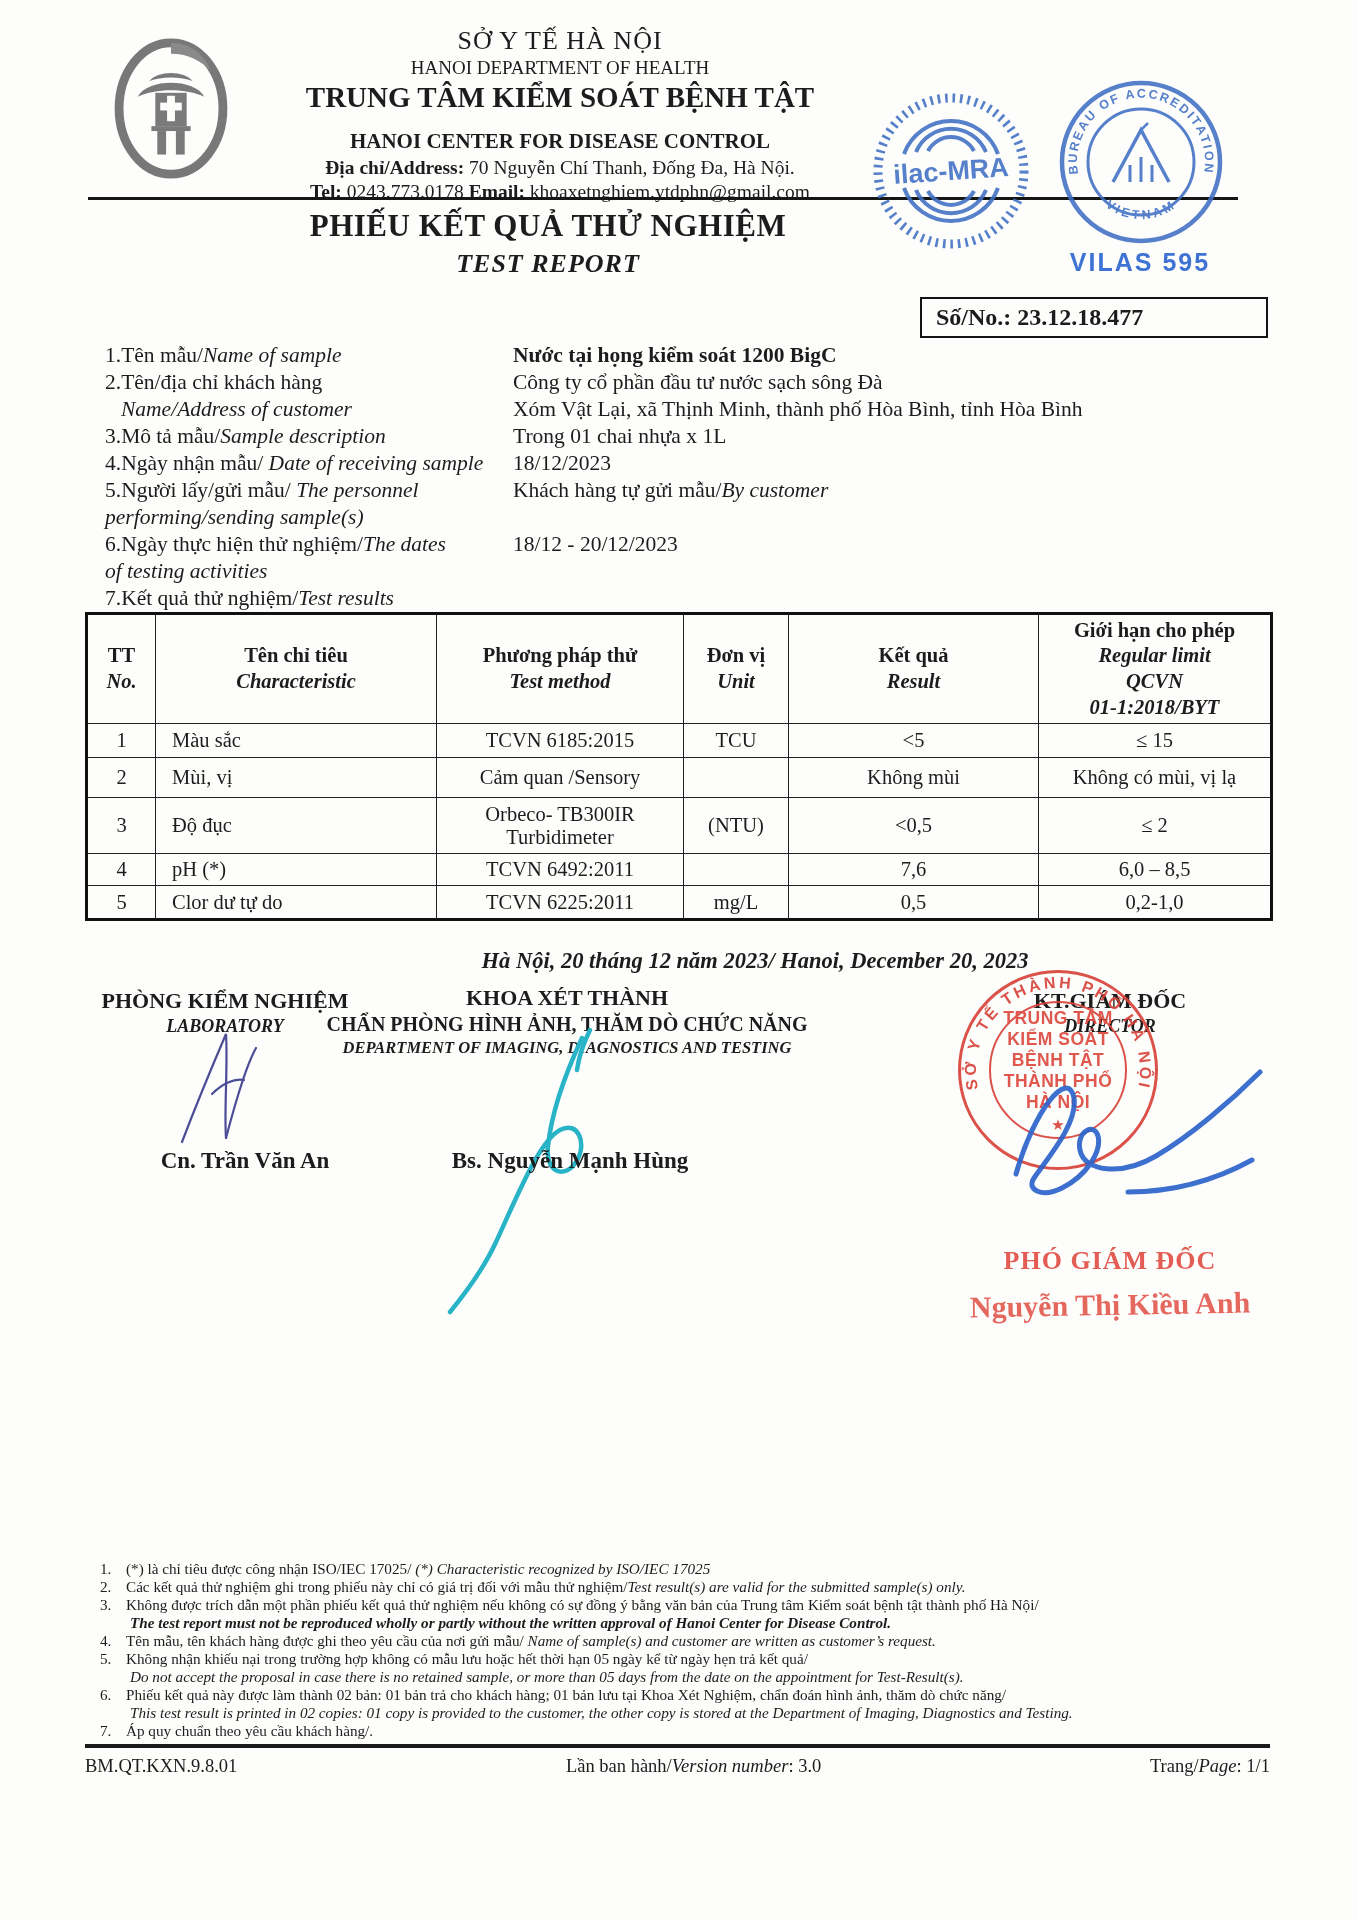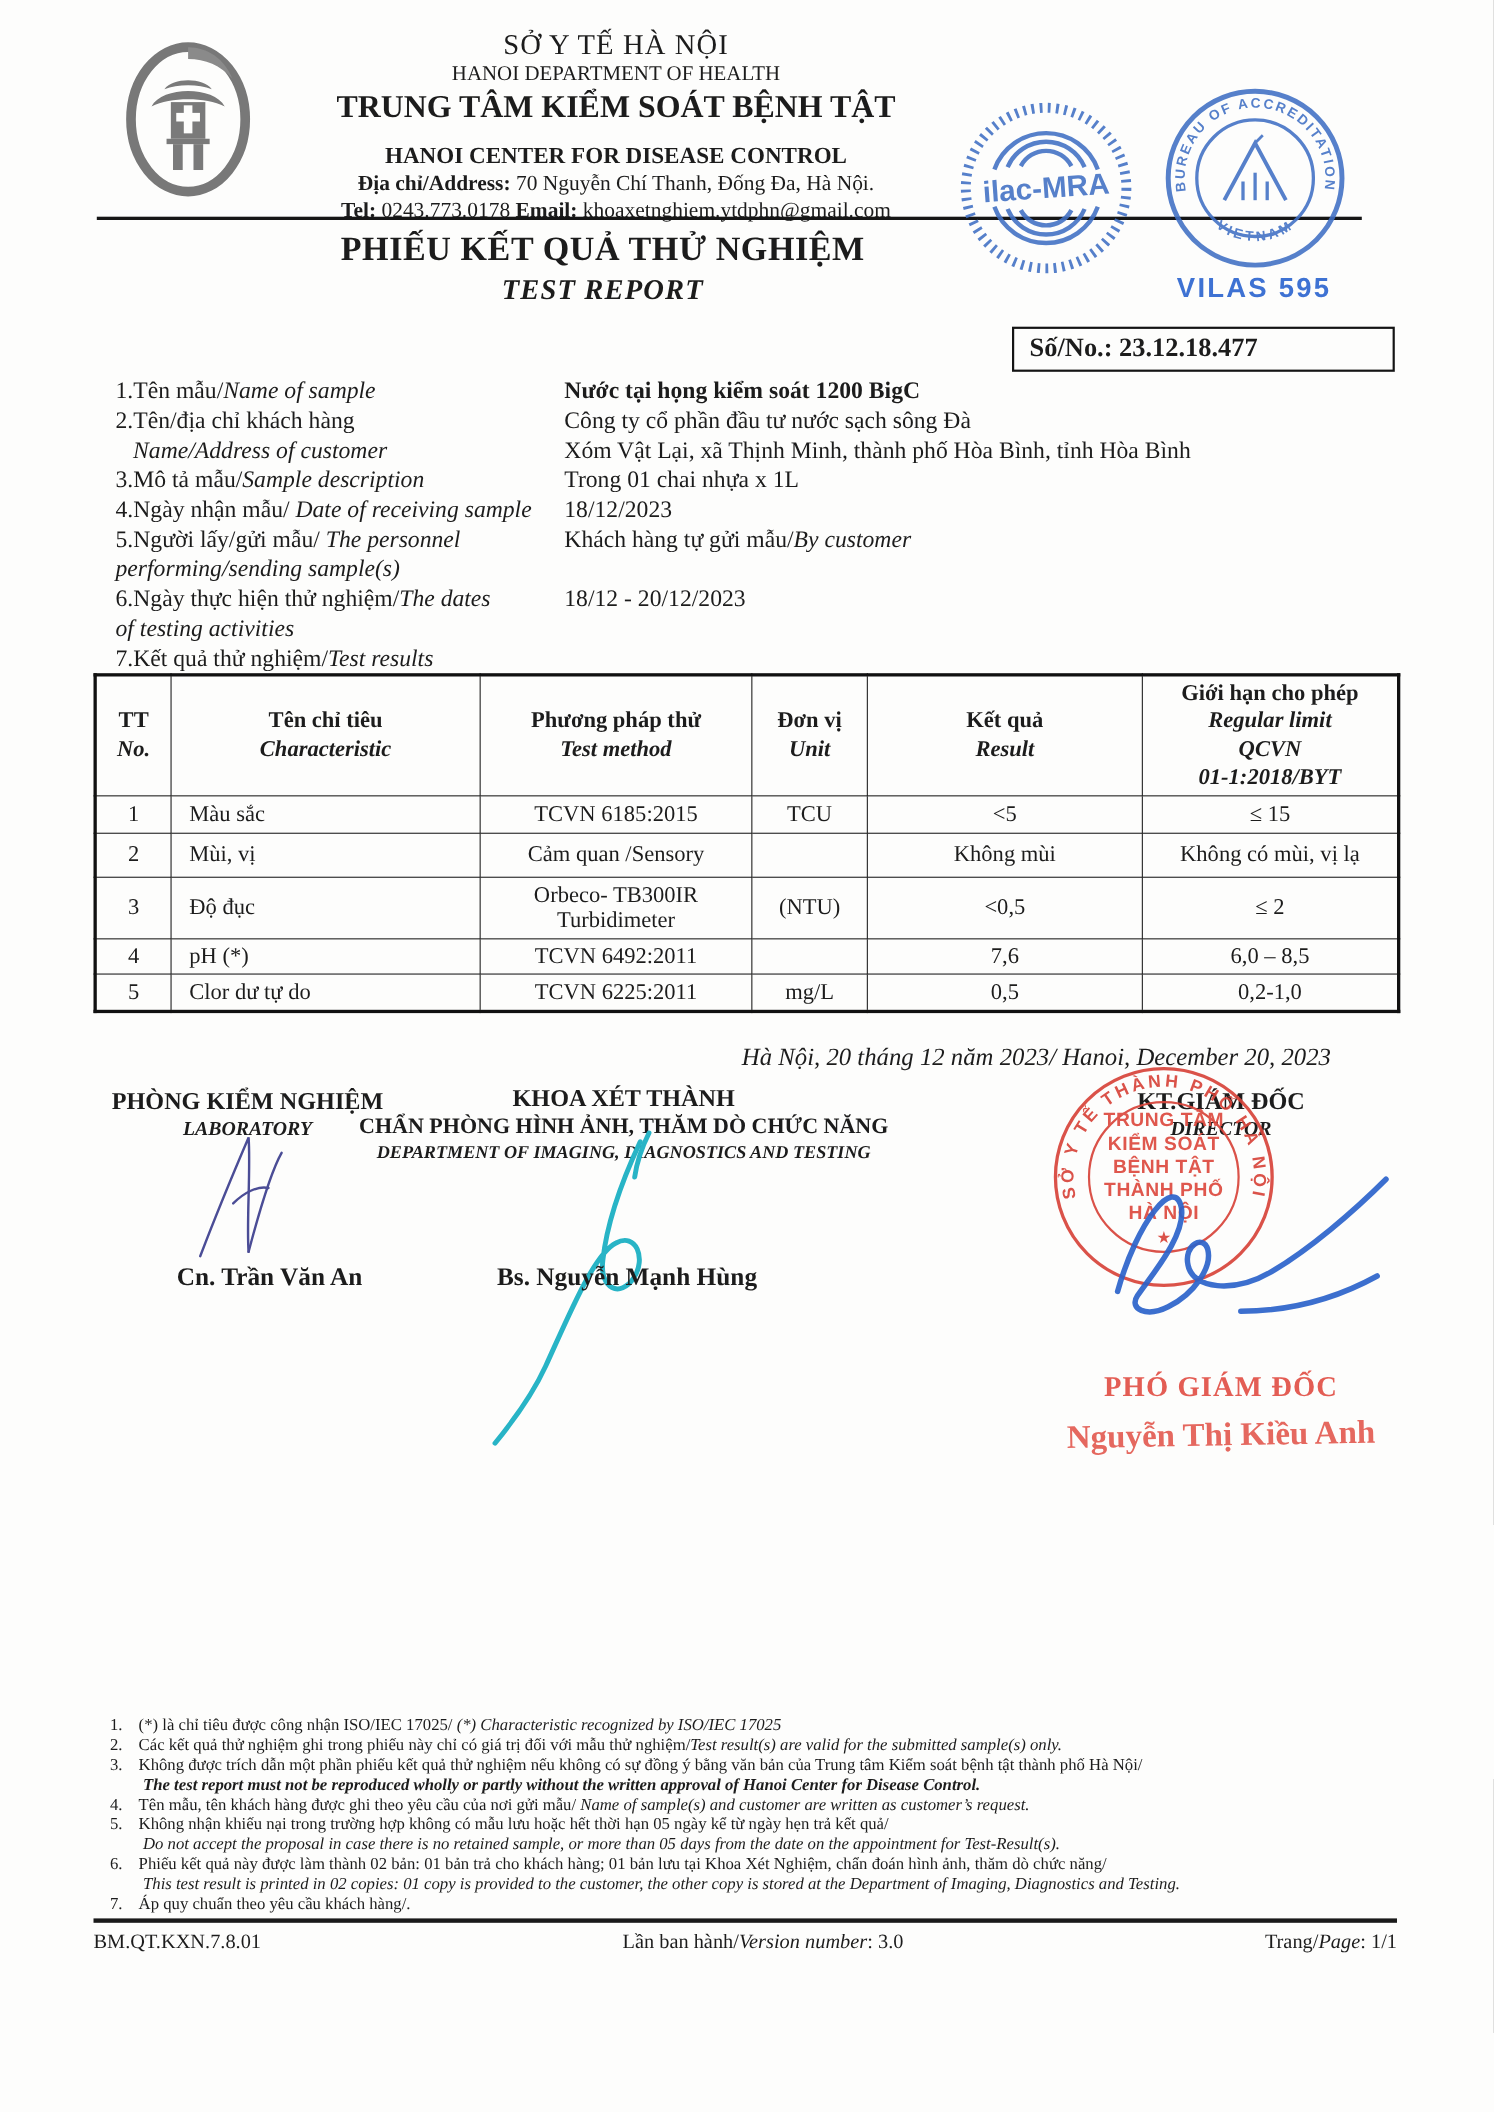--- a/index.html
+++ b/index.html
@@ -48,22 +48,22 @@
   .ttable { border:3px solid #111; }
   .ttable th { font-weight:bold; line-height:1.25; }
   .ttable tr.hrow { height:110px; }
   .ttable tr.r0 { height:34px; } .ttable tr.r1 { height:40px; }
   .ttable tr.r2 { height:56px; } .ttable tr.r3 { height:32px; } .ttable tr.r4 { height:34px; }
   .c { text-align:center; }
   .name { text-align:left; padding-left:16px !important; }
   .pre { white-space:pre-line; }
 
   
-  .date-line { left:300px; top:948px; width:910px; text-align:right; font-size:22.5px;
-               font-weight:normal; font-style:italic; }
+  .date-line { left:300px; top:948px; width:910px; text-align:center; font-size:22.5px;
+               font-weight:bold; font-style:italic; }
   .sig-lab { left:58px; top:988px; width:334px; }
   .sig-dept { left:322px; top:985px; width:490px; }
   .sig-dir { left:980px; top:988px; width:260px; }
   .sg1 { font-size:22px; font-weight:bold; }
   .sg2 { font-size:18px; font-weight:bold; font-style:italic; margin-top:2px; }
   .sg-line2 { font-size:20px; font-weight:bold; margin-top:2px; }
   .sg-line3 { font-size:16.5px; font-weight:bold; font-style:italic; margin-top:2px; }
   .sig-name { font-size:23px; font-weight:bold; }
   .nm-lab { left:95px; top:1148px; width:300px; }
   .nm-dept { left:400px; top:1148px; width:340px; }
@@ -366,18 +366,18 @@
     <div class="note"><span class="nnum">5.</span><span>Không nhận khiếu nại trong trường hợp không có mẫu lưu hoặc hết thời hạn 05 ngày kể từ ngày hẹn trả kết quả/</span></div>
     <div class="note cont"><span class="it">Do not accept the proposal in case there is no retained sample, or more than 05 days from the date on the appointment for Test-Result(s).</span></div>
     <div class="note"><span class="nnum">6.</span><span>Phiếu kết quả này được làm thành 02 bản: 01 bản trả cho khách hàng; 01 bản lưu tại Khoa Xét Nghiệm, chẩn đoán hình ảnh, thăm dò chức năng/</span></div>
     <div class="note cont"><span class="it">This test result is printed in 02 copies: 01 copy is provided to the customer, the other copy is stored at the Department of Imaging, Diagnostics and Testing.</span></div>
     <div class="note"><span class="nnum">7.</span><span>Áp quy chuẩn theo yêu cầu khách hàng/.</span></div>
   </div>
 
   <div class="abs brule"></div>
 
   <div class="abs footer">
-    <div>BM.QT.KXN.7.8.01</div>
+    <div>BM.QT.KXN.9.8.01</div>
     <div><span>Lần ban hành/</span><span class="it">Version number</span><span>: 3.0</span></div>
     <div><span>Trang/</span><span class="it">Page</span><span>: 1/1</span></div>
   </div>
 
 </div>
 
 </body></html>

